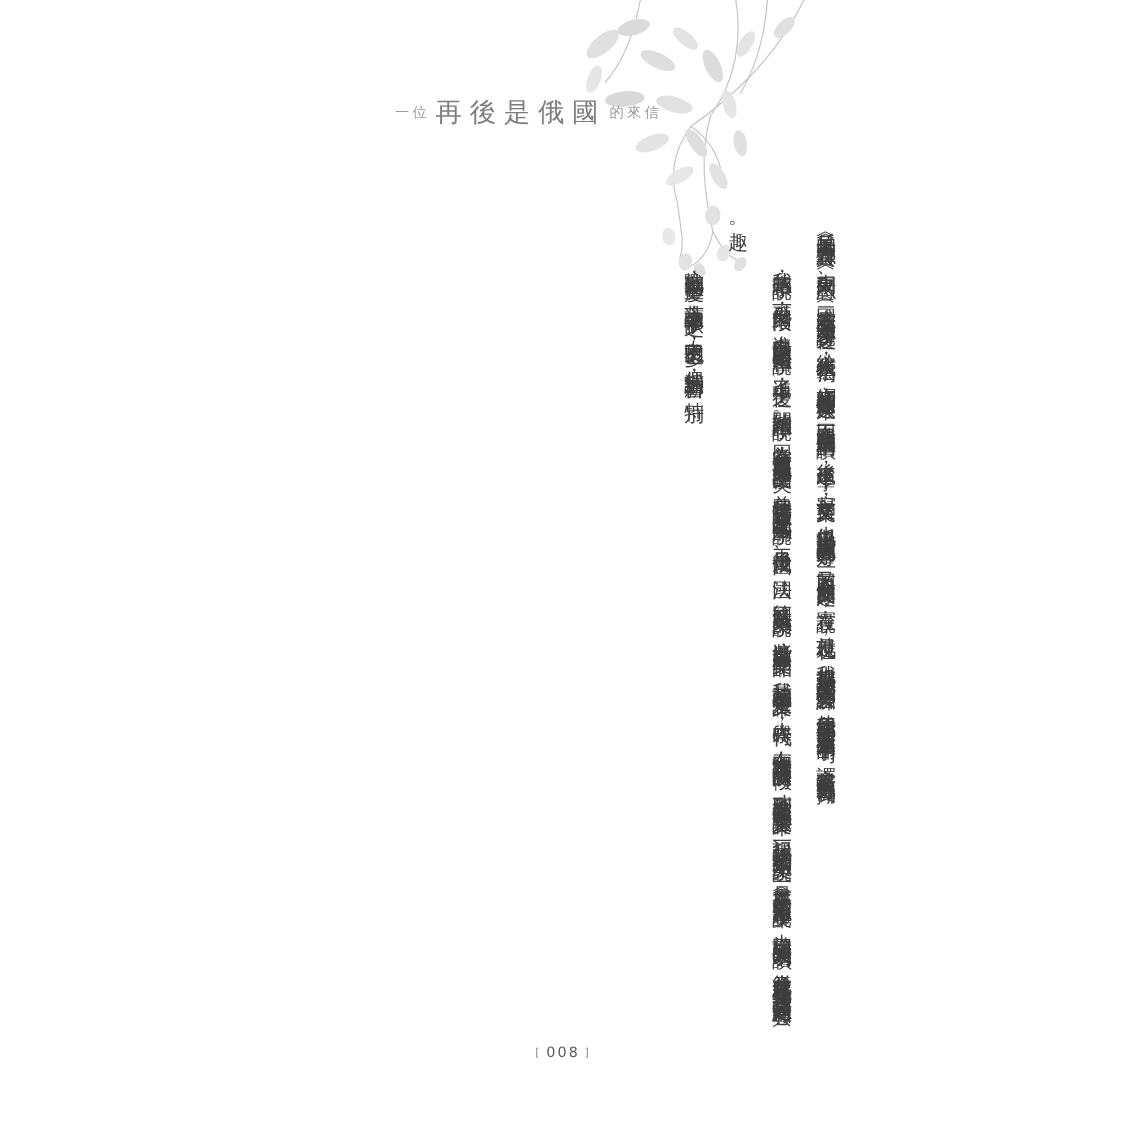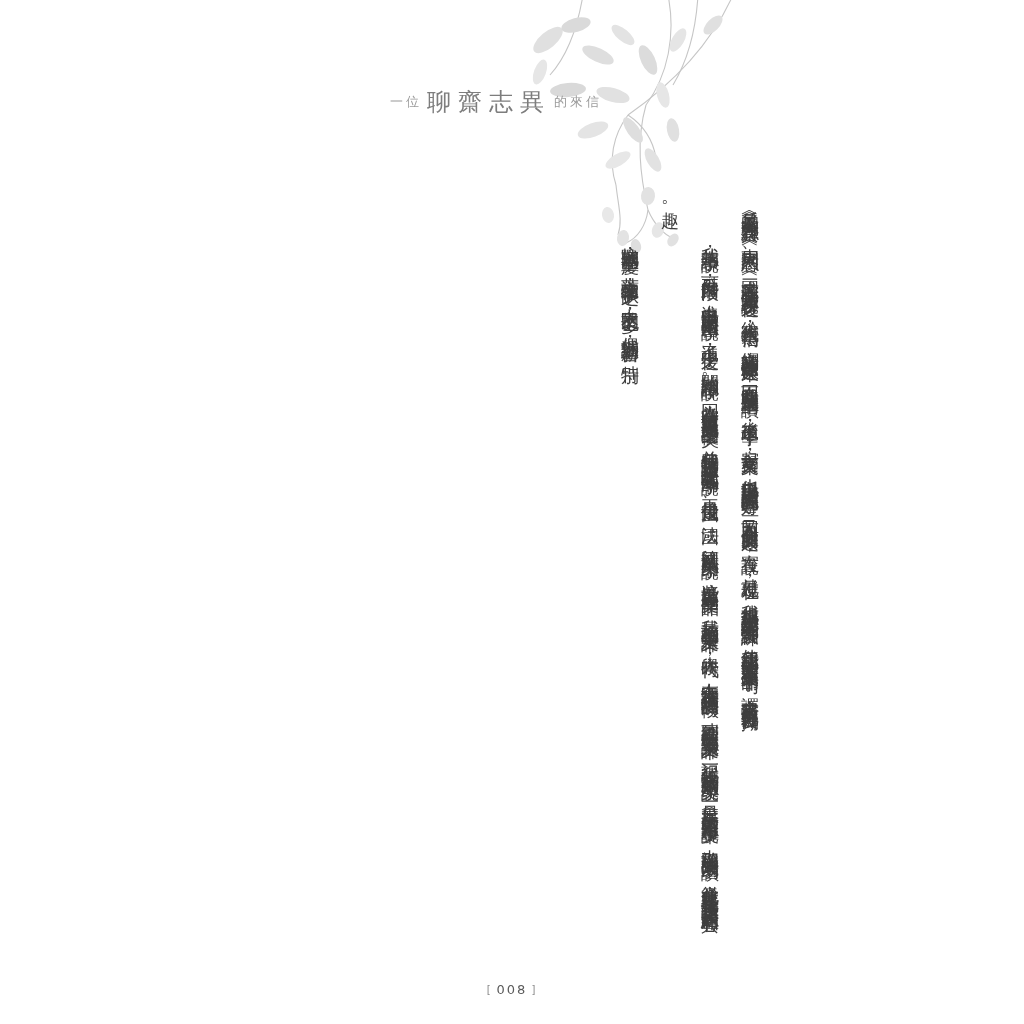--- a/index.html
+++ b/index.html
@@ -78,21 +78,20 @@
   .page-number {
     position: absolute;
     top: 950px;
     left: 0;
     width: 1024px;
     text-align: center;
     font-family: "DejaVu Sans", "Liberation Sans", sans-serif;
     font-size: 13px;
     letter-spacing: 2px;
     color: var(--pagenum, #5a5a5a);
-    margin-top: 32px;
   }
   .page-number .bracket {
     font-size: 10px;
     color: #8a8a8a;
     margin: 0 4px;
     vertical-align: 1px;
   }
 </style>
 </head>
 <body>
@@ -133,21 +132,21 @@
       <ellipse cx="80" cy="215" rx="6" ry="8" fill="#e8e8e8" transform="rotate(-10 80 215)"></ellipse>
       <ellipse cx="95" cy="238" rx="6" ry="8" fill="#e3e3e3" transform="rotate(10 95 238)"></ellipse>
       <ellipse cx="108" cy="246" rx="5" ry="7" fill="#dedede" transform="rotate(-15 108 246)"></ellipse>
       <ellipse cx="130" cy="230" rx="6" ry="8" fill="#e6e6e6" transform="rotate(20 130 230)"></ellipse>
       <ellipse cx="145" cy="240" rx="5" ry="7" fill="#e1e1e1" transform="rotate(35 145 240)"></ellipse>
     </g>
   </svg>
 
   <div class="book-title">
     <span class="t-small">一位</span>
-    <span class="t-large">聊齋志異</span>
+    <span class="t-large">再後是俄國</span>
     <span class="t-small">的來信</span>
   </div>
 
   <div class="content">
     <p>反的是看完《聊齋志異》、《東周列國志》、《三國志演義》之類的文言小說之後，給家人代筆寫信，文縐縐的竟頗像樣起來，因而時常受到長輩的稱讚；後來進了中學，寫起文言文來，也似乎比只讀國文課本的同學好些，又因而引起作文的興趣。實在說，就是現在，我也很感謝那幾部小說給我的文言訓練，使我能用簡短的文言處理英文複句中的子句，譯文念起來不致過分冗長拗口。</p>
     <p class="indent">我的喜讀小說，可分兩個階段，進中學以前讀的是中國舊小說，進了中學之後，開始讀翻譯小說。因為當時文壇健將周氏兄弟譯文的優美，曾使我特別嗜讀日本小說及北歐各國的小說，再後是俄國、法國、德國以及英美的小說。這些世界各國的文學作品，我最初讀的都是中文譯本，大學時代，在中文譯本讀到無可讀的時候，才到圖書館中勉強去讀英文譯本。記得我第一次接觸到的英文小說，是一本厚厚的《莫泊桑短篇小說集》，由於那譯文的淺明易讀，竟從此建立起我更進一步讀英文書籍的信心和興趣。</p>
     <p class="indent">抗戰期間在重慶，英文讀物非常缺乏，中文的也不多，偶然讀到新書，特別</p>
   </div>
 
   <div class="page-number">

